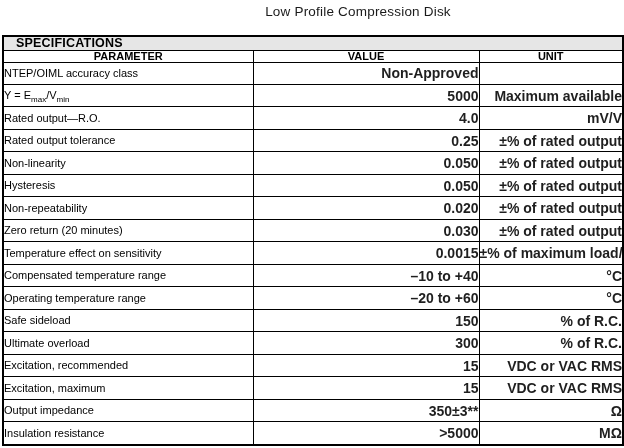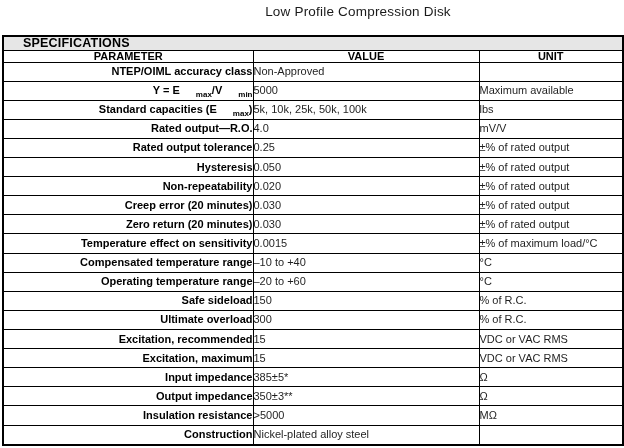--- a/index.html
+++ b/index.html
@@ -49,47 +49,46 @@
     line-height: 1;
     overflow: hidden;
     white-space: nowrap;
   }
   tr.section-row th {
     background: #e6e6e6;
     text-align: left;
     font-size: 12.5px;
     font-weight: bold;
     color: #000000;
-    padding-left: 19px;
+    padding-left: 12px;
     letter-spacing: 0.2px;
   }
   tr.head-row th {
     font-size: 11px;
     font-weight: bold;
     text-align: center;
     color: #000000;
     background: #ffffff;
   }
   td.param-cell {
     font-size: 11px;
+    font-weight: normal;
+    text-align: left;
+    padding-left: 4px;
+    color: #000000;
+  }
+  td.value-cell, td.unit-cell {
+    font-size: 14px;
     font-weight: bold;
     text-align: right;
-    padding-left: 4px;
-    color: #000000;
-  }
-  td.value-cell, td.unit-cell {
-    font-size: 11px;
-    font-weight: normal;
-    text-align: left;
     color: #1f1f1f;
   }
   td sub, td.param-cell sub {
     font-size: 8px;
     line-height: 0;
-    margin-left: 16px;
   }
 </style>
 </head>
 <body>
 
 <div class="page">
   <div class="doc-title">Low Profile Compression Disk</div>
 
   <table class="spec-table">
     <colgroup>
@@ -113,47 +112,42 @@
           <td class="param-cell">NTEP/OIML accuracy class</td>
           <td class="value-cell">Non-Approved</td>
           <td class="unit-cell"></td>
         </tr>
         <tr>
           <td class="param-cell">Y = E<sub>max</sub>/V<sub>min</sub></td>
           <td class="value-cell">5000</td>
           <td class="unit-cell">Maximum available</td>
         </tr>
         <tr>
-          <td class="param-cell">Standard capacities (E<sub>max</sub>)</td>
-          <td class="value-cell">5k, 10k, 25k, 50k, 100k</td>
-          <td class="unit-cell">lbs</td>
-        </tr>
-        <tr>
           <td class="param-cell">Rated output—R.O.</td>
           <td class="value-cell">4.0</td>
           <td class="unit-cell">mV/V</td>
         </tr>
         <tr>
           <td class="param-cell">Rated output tolerance</td>
           <td class="value-cell">0.25</td>
           <td class="unit-cell">±% of rated output</td>
         </tr>
         <tr>
+          <td class="param-cell">Non-linearity</td>
+          <td class="value-cell">0.050</td>
+          <td class="unit-cell">±% of rated output</td>
+        </tr>
+        <tr>
           <td class="param-cell">Hysteresis</td>
           <td class="value-cell">0.050</td>
           <td class="unit-cell">±% of rated output</td>
         </tr>
         <tr>
           <td class="param-cell">Non-repeatability</td>
           <td class="value-cell">0.020</td>
-          <td class="unit-cell">±% of rated output</td>
-        </tr>
-        <tr>
-          <td class="param-cell">Creep error (20 minutes)</td>
-          <td class="value-cell">0.030</td>
           <td class="unit-cell">±% of rated output</td>
         </tr>
         <tr>
           <td class="param-cell">Zero return (20 minutes)</td>
           <td class="value-cell">0.030</td>
           <td class="unit-cell">±% of rated output</td>
         </tr>
         <tr>
           <td class="param-cell">Temperature effect on sensitivity</td>
           <td class="value-cell">0.0015</td>
@@ -183,34 +177,24 @@
           <td class="param-cell">Excitation, recommended</td>
           <td class="value-cell">15</td>
           <td class="unit-cell">VDC or VAC RMS</td>
         </tr>
         <tr>
           <td class="param-cell">Excitation, maximum</td>
           <td class="value-cell">15</td>
           <td class="unit-cell">VDC or VAC RMS</td>
         </tr>
         <tr>
-          <td class="param-cell">Input impedance</td>
-          <td class="value-cell">385±5*</td>
-          <td class="unit-cell">Ω</td>
-        </tr>
-        <tr>
           <td class="param-cell">Output impedance</td>
           <td class="value-cell">350±3**</td>
           <td class="unit-cell">Ω</td>
         </tr>
         <tr>
           <td class="param-cell">Insulation resistance</td>
           <td class="value-cell">&gt;5000</td>
           <td class="unit-cell">MΩ</td>
         </tr>
-        <tr>
-          <td class="param-cell">Construction</td>
-          <td class="value-cell">Nickel-plated alloy steel</td>
-          <td class="unit-cell"></td>
-        </tr>
       </tbody>
   </table>
 </div>
 
 </body></html>

